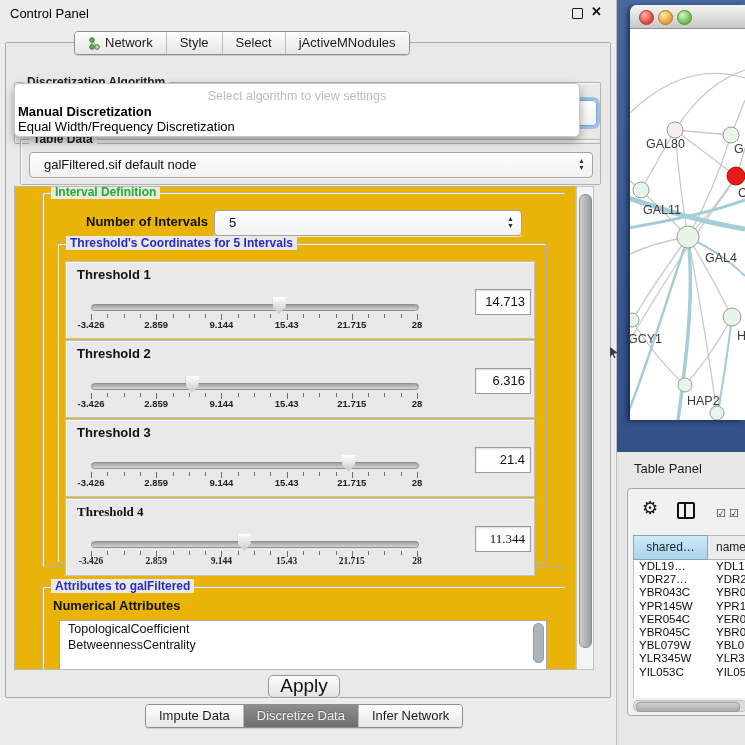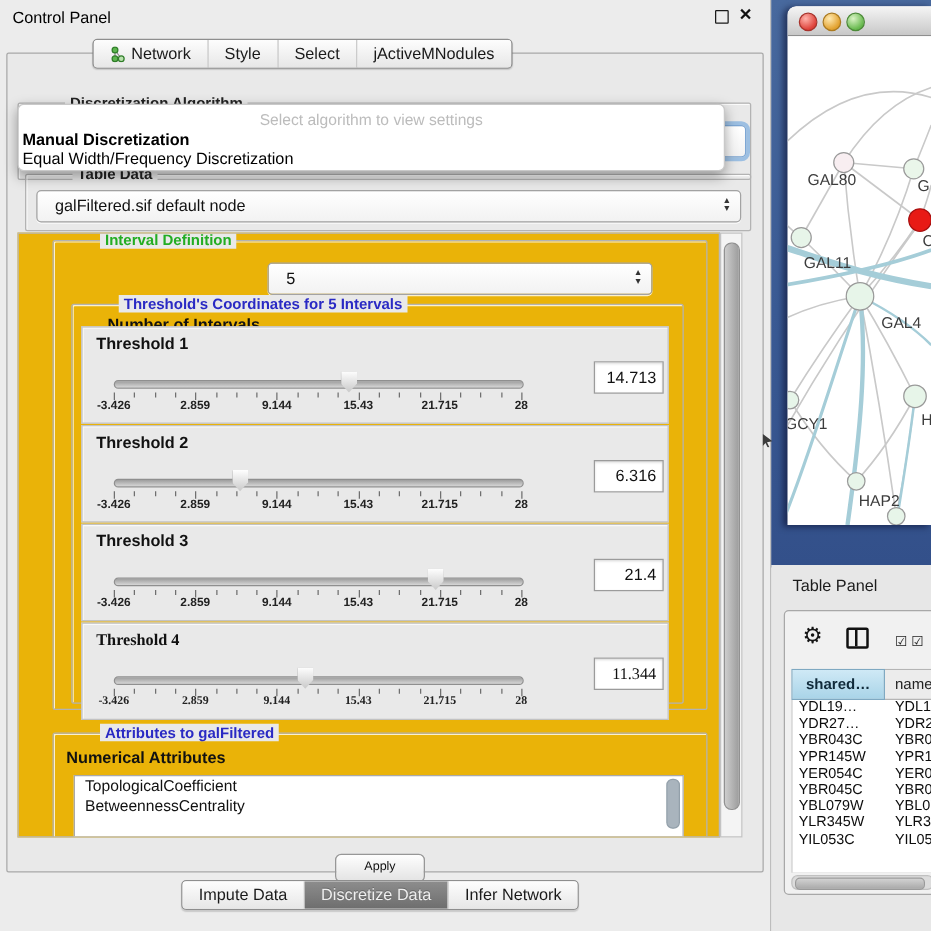--- a/index.html
+++ b/index.html
@@ -20,21 +20,21 @@
   
   .seg-bar{position:absolute;display:flex;height:22px;border:1px solid #8e8e8e;border-radius:4px;
            overflow:hidden;background:#fff;box-shadow:0 1px 1px rgba(0,0,0,.15);z-index:6;}
   .seg{padding:0 13px;line-height:22px;font-size:13px;color:#1a1a1a;white-space:nowrap;
        background:linear-gradient(#fdfdfd,#e7e7e7);border-right:1px solid #bcbcbc;display:flex;align-items:center;gap:5px;}
   .seg:last-child{border-right:none;}
   .seg.active{background:linear-gradient(#8d8d8d,#6e6e6e);color:#efefef;text-shadow:0 -1px 0 rgba(0,0,0,.25);}
 
   
   .group{position:absolute;border:1px solid #b3b3b3;border-radius:2px;box-shadow:inset 1px 1px 0 rgba(255,255,255,.8);}
-  .grouplab{position:absolute;top:-8px;left:8px;background:#e9e9e9;padding:0 4px;font-size:12px;font-weight:700;color:#222;line-height:14px;white-space:nowrap;margin-left:29px;}
+  .grouplab{position:absolute;top:-8px;left:8px;background:#e9e9e9;padding:0 4px;font-size:12px;font-weight:700;color:#222;line-height:14px;white-space:nowrap;}
   .grouplab.green{color:#23ad23;}
   .grouplab.blue{color:#2a2ac4;}
 
   
   .combo{position:absolute;background:linear-gradient(#ffffff,#f2f2f2);border:1px solid #a3a3a3;border-radius:4px;
          box-shadow:0 1px 0 rgba(255,255,255,.8);}
   .combo .val{position:absolute;left:14px;top:0;line-height:24px;font-size:13px;color:#111;}
   .stepper{position:absolute;right:7px;top:4px;display:flex;flex-direction:column;align-items:center;}
   .stepper span{font-size:7px;line-height:7px;color:#333;}
 
@@ -68,21 +68,21 @@
   .thr-field{position:absolute;left:409px;top:27px;width:49px;height:24px;background:#fff;border:1px solid #9b9b9b;
              box-shadow:inset 0 1px 2px rgba(0,0,0,.15);text-align:right;line-height:24px;padding-right:5px;font-size:13px;}
 
   
   #attr-list{position:absolute;left:16px;top:33px;width:486px;height:48px;background:#fff;border:1px solid #a9a9a9;overflow:hidden;}
   #attr-list .item{padding-left:8px;font-size:12.5px;line-height:16px;color:#111;white-space:nowrap;}
   #attr-scroll{position:absolute;right:2px;top:2px;width:9px;height:38px;border-radius:5px;background:#a9b4bd;border:1px solid #93a0aa;}
 
   
   #apply-btn{position:absolute;left:262px;top:632px;width:70px;height:21px;border:1px solid #979797;border-radius:5px;
-             background:linear-gradient(#fefefe,#e3e3e3);text-align:center;line-height:20px;font-size:10px;box-shadow:0 1px 0 rgba(255,255,255,.8);margin-top:8px;}
+             background:linear-gradient(#fefefe,#e3e3e3);text-align:center;line-height:20px;font-size:19px;box-shadow:0 1px 0 rgba(255,255,255,.8);}
 
   
   #blue-frame{position:absolute;left:617px;top:0;width:128px;height:452px;
               background:linear-gradient(180deg,#48699e,#3a5a94 55%,#33508a);border-bottom:2px solid #223962;}
   #mini-window{position:absolute;left:13px;top:5px;width:115px;height:415px;background:#fff;
                border-radius:7px 0 0 0;box-shadow:-3px 1px 5px rgba(0,0,30,.5);overflow:hidden;}
   .mini-titlebar{height:23px;background:linear-gradient(#f5f5f5,#c8c8c8);border-bottom:1px solid #8f8f8f;border-radius:7px 0 0 0;position:relative;}
   .tl{position:absolute;top:5px;width:13px;height:13px;border-radius:50%;}
   .tl.red{left:9px;background:radial-gradient(circle at 35% 30%,#ffb3ab,#de423a 70%);border:1px solid #a8332c;}
   .tl.yellow{left:28px;background:radial-gradient(circle at 35% 30%,#ffe9b0,#e2a12e 70%);border:1px solid #ab7a20;}
@@ -92,21 +92,21 @@
   
   #table-panel-area{position:absolute;left:617px;top:452px;width:128px;height:293px;background:#e7e7e7;}
   .tp-title{position:absolute;left:17px;top:9px;font-size:13px;color:#1c1c1c;}
   #tp-box{position:absolute;left:10px;top:36px;width:130px;height:226px;background:#f1f1f1;border:1px solid #a8a8a8;border-radius:4px;}
   .gear{position:absolute;left:14px;top:10px;font-size:18px;line-height:18px;color:#151515;}
   .spliticon{position:absolute;left:49px;top:13px;width:14px;height:13px;border:2px solid #111;border-radius:2px;}
   .spliticon::after{content:"";position:absolute;left:5px;top:0;width:2px;height:13px;background:#111;}
   .cbx{position:absolute;top:18px;font-size:11px;letter-spacing:-1px;color:#222;}
   #tp-table{position:absolute;left:5px;top:46px;width:140px;height:163px;overflow:hidden;}
   .tp-head{display:flex;height:25px;}
-  .tp-head .c1{width:73px;background:linear-gradient(#cfe9f6,#a9d4e8);border:1px solid #7fa9c2;text-align:center;line-height:23px;font-size:12px;color:#102a3a;font-weight:bold;}
+  .tp-head .c1{width:73px;background:linear-gradient(#cfe9f6,#a9d4e8);border:1px solid #7fa9c2;text-align:center;line-height:23px;font-size:12px;color:#102a3a;}
   .tp-head .c2{flex:1;background:#ececec;border:1px solid #b5b5b5;border-left:none;line-height:23px;font-size:12px;padding-left:8px;color:#222;}
   .tp-body{background:#fff;height:138px;border:1px solid #c4c4c4;border-top:none;overflow:hidden;}
   .tp-row{display:flex;height:13.2px;font-size:11.5px;line-height:13px;color:#0d0d0d;}
   .tp-row .c1{width:70px;padding-left:5px;white-space:nowrap;overflow:hidden;}
   .tp-row .c2{padding-left:7px;white-space:nowrap;}
   #tp-hscroll{position:absolute;left:5px;top:211px;width:112px;height:10px;border-radius:5px;background:#dcdcdc;border:1px solid #c0c0c0;}
   #tp-hscroll .thumb{position:absolute;left:2px;top:0.5px;width:102px;height:8px;border-radius:4px;
                      background:linear-gradient(#d2d2d2,#a9a9a9);border:1px solid #9a9a9a;}
 
   
@@ -164,21 +164,21 @@
             <span>▲</span>
             <span>▼</span>
           </span>
       </div>
     </div>
 
     <div id="viewport">
 
       <div class="group" style="left:27px;top:5px;width:522px;height:374px;">
         <span class="grouplab green">Interval Definition</span>
-        <span class="abs" style="left:43px;top:21px;font-weight:700;margin-top:38px;">Number of Intervals</span>
+        <span class="abs" style="left:43px;top:21px;font-weight:700;">Number of Intervals</span>
         <div class="combo" style="left:171px;top:17px;width:306px;height:24px;">
           <span class="val">5</span>
           <span class="stepper">
               <span>▲</span>
               <span>▼</span>
             </span>
         </div>
 
         <div class="group" style="left:14px;top:50px;width:488px;height:318px;">
           <span class="grouplab blue">Threshold's Coordinates for 5 Intervals</span>

